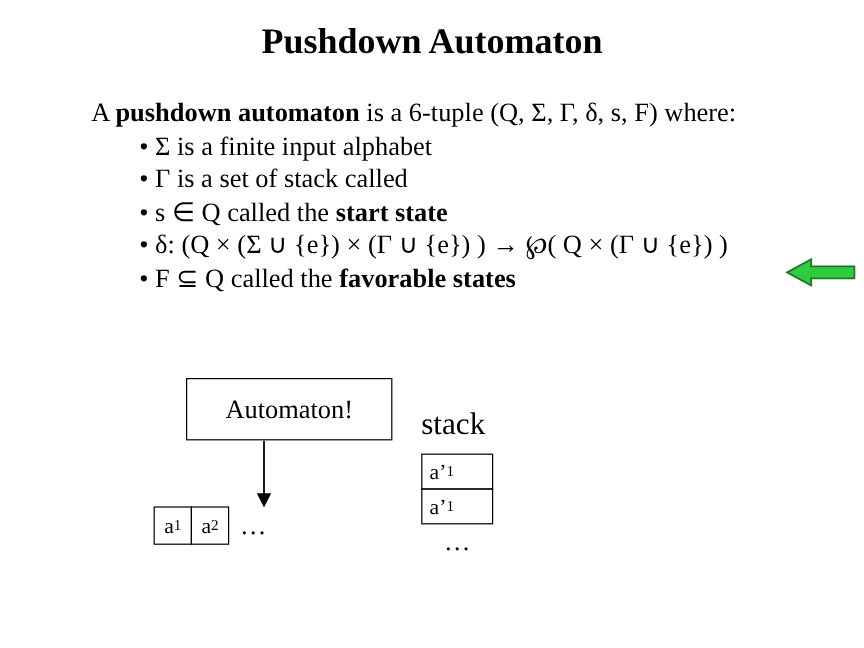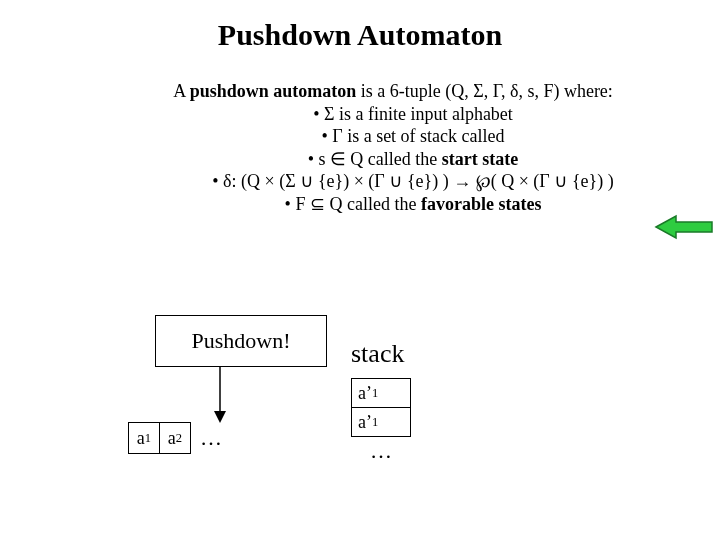--- a/index.html
+++ b/index.html
@@ -13,26 +13,25 @@
     position: relative;
     overflow: hidden;
   }
   .title {
     text-align: center;
     font-weight: bold;
     font-size: 30px;
     margin-top: 18px;
   }
   .content {
-    font-size: 18px;
+    font-size: 22px;
     line-height: 1.25;
     margin-top: 28px;
     margin-left: 76px;
     margin-right: 10px;
-    text-align: center;
   }
   .indent1 { margin-left: 40px; }
   .sub { font-size: 0.7em; vertical-align: sub; }
   .constant-box {
     position: absolute;
     left: 155px;
     top: 315px;
     width: 170px;
     height: 50px;
     border: 1px solid #000;
@@ -115,21 +114,21 @@
   <div class="indent1">
     <span>• s ∈ Q called the </span><b>start state</b>
   </div>
   <div class="indent1">• δ: (Q × (Σ ∪ {e}) × (Γ ∪ {e}) )  →  ℘( Q × (Γ ∪ {e}) )</div>
   <div class="indent1">
     <span>• F ⊆ Q called the </span><b>favorable states</b>
   </div>
 </div>
 
 <div class="constant-box">
-  <span>Pushdown!</span>
+  <span>Automaton!</span>
 </div>
 
 <div class="arrow-down">
   <svg width="20" height="56">
     <line x1="10" y1="0" x2="10" y2="46" stroke="#000" stroke-width="1.5"></line>
     <polygon points="10,56 4,44 16,44" fill="#000"></polygon>
   </svg>
 </div>
 
 <div class="tape">

